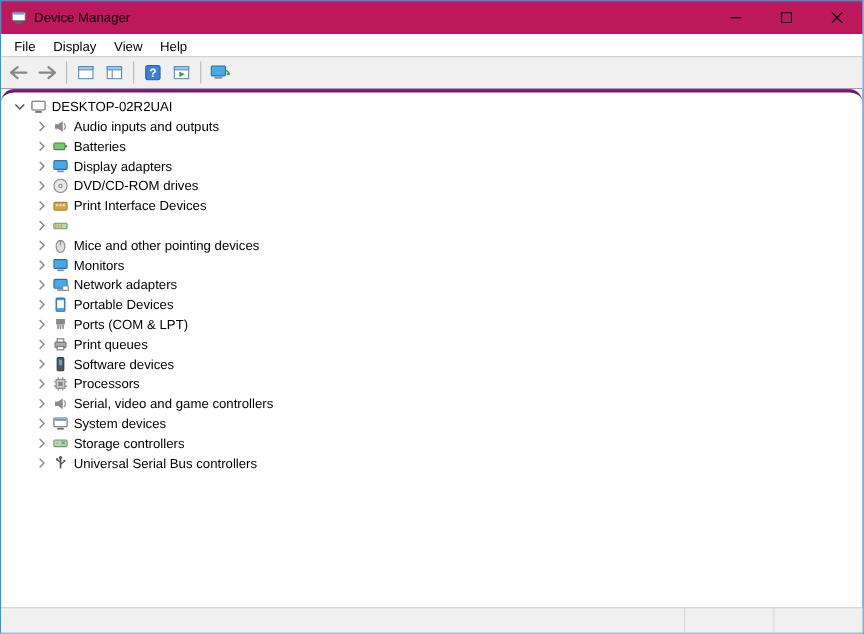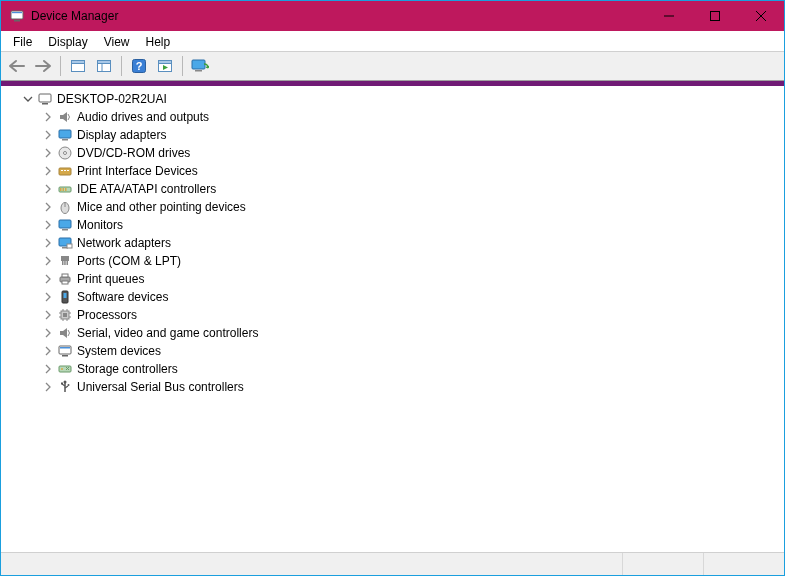--- a/index.html
+++ b/index.html
@@ -76,22 +76,23 @@
     width: 24px; height: 24px;
     display: inline-flex; align-items: center; justify-content: center;
     border: 1px solid transparent;
     box-sizing: border-box;
   }
   .tb-btn svg { display:block; }
   
   .tree-pane {
     flex: 1 1 auto;
     overflow: auto;
-    padding: 4px 10px;
-    border-top: 5px solid #701a75;
+    padding: 4px 0;
+    border-top: 3px solid #701a75;
+    border-radius: 12px;
   }
   .tree-root {
     padding-left: 10px;
   }
   .tree-row {
     display: flex;
     align-items: center;
     height: 18px;
     font-size: 12px;
     white-space: nowrap;
@@ -238,21 +239,34 @@
             <span class="chev">
               <svg width="10" height="10">
                 <path d="M3 1 L7 5 L3 9" fill="none" stroke="#888" stroke-width="1.3"></path>
               </svg>
             </span>
             <span class="node-icon">
               <svg width="16" height="16" viewBox="0 0 16 16">
                 <use href="#ic-audio"></use>
               </svg>
             </span>
-            <span class="node-label">Audio drives and outputs</span>
+            <span class="node-label">Audio inputs and outputs</span>
+          </div>
+          <div class="tree-row">
+            <span class="chev">
+              <svg width="10" height="10">
+                <path d="M3 1 L7 5 L3 9" fill="none" stroke="#888" stroke-width="1.3"></path>
+              </svg>
+            </span>
+            <span class="node-icon">
+              <svg width="16" height="16" viewBox="0 0 16 16">
+                <use href="#ic-battery"></use>
+              </svg>
+            </span>
+            <span class="node-label">Batteries</span>
           </div>
           <div class="tree-row">
             <span class="chev">
               <svg width="10" height="10">
                 <path d="M3 1 L7 5 L3 9" fill="none" stroke="#888" stroke-width="1.3"></path>
               </svg>
             </span>
             <span class="node-icon">
               <svg width="16" height="16" viewBox="0 0 16 16">
                 <use href="#ic-monitor"></use>
@@ -290,21 +304,20 @@
             <span class="chev">
               <svg width="10" height="10">
                 <path d="M3 1 L7 5 L3 9" fill="none" stroke="#888" stroke-width="1.3"></path>
               </svg>
             </span>
             <span class="node-icon">
               <svg width="16" height="16" viewBox="0 0 16 16">
                 <use href="#ic-controller"></use>
               </svg>
             </span>
-            <span class="node-label">IDE ATA/ATAPI controllers</span>
           </div>
           <div class="tree-row">
             <span class="chev">
               <svg width="10" height="10">
                 <path d="M3 1 L7 5 L3 9" fill="none" stroke="#888" stroke-width="1.3"></path>
               </svg>
             </span>
             <span class="node-icon">
               <svg width="16" height="16" viewBox="0 0 16 16">
                 <use href="#ic-mouse"></use>
@@ -330,20 +343,33 @@
               <svg width="10" height="10">
                 <path d="M3 1 L7 5 L3 9" fill="none" stroke="#888" stroke-width="1.3"></path>
               </svg>
             </span>
             <span class="node-icon">
               <svg width="16" height="16" viewBox="0 0 16 16">
                 <use href="#ic-network"></use>
               </svg>
             </span>
             <span class="node-label">Network adapters</span>
+          </div>
+          <div class="tree-row">
+            <span class="chev">
+              <svg width="10" height="10">
+                <path d="M3 1 L7 5 L3 9" fill="none" stroke="#888" stroke-width="1.3"></path>
+              </svg>
+            </span>
+            <span class="node-icon">
+              <svg width="16" height="16" viewBox="0 0 16 16">
+                <use href="#ic-portable"></use>
+              </svg>
+            </span>
+            <span class="node-label">Portable Devices</span>
           </div>
           <div class="tree-row">
             <span class="chev">
               <svg width="10" height="10">
                 <path d="M3 1 L7 5 L3 9" fill="none" stroke="#888" stroke-width="1.3"></path>
               </svg>
             </span>
             <span class="node-icon">
               <svg width="16" height="16" viewBox="0 0 16 16">
                 <use href="#ic-port"></use>

